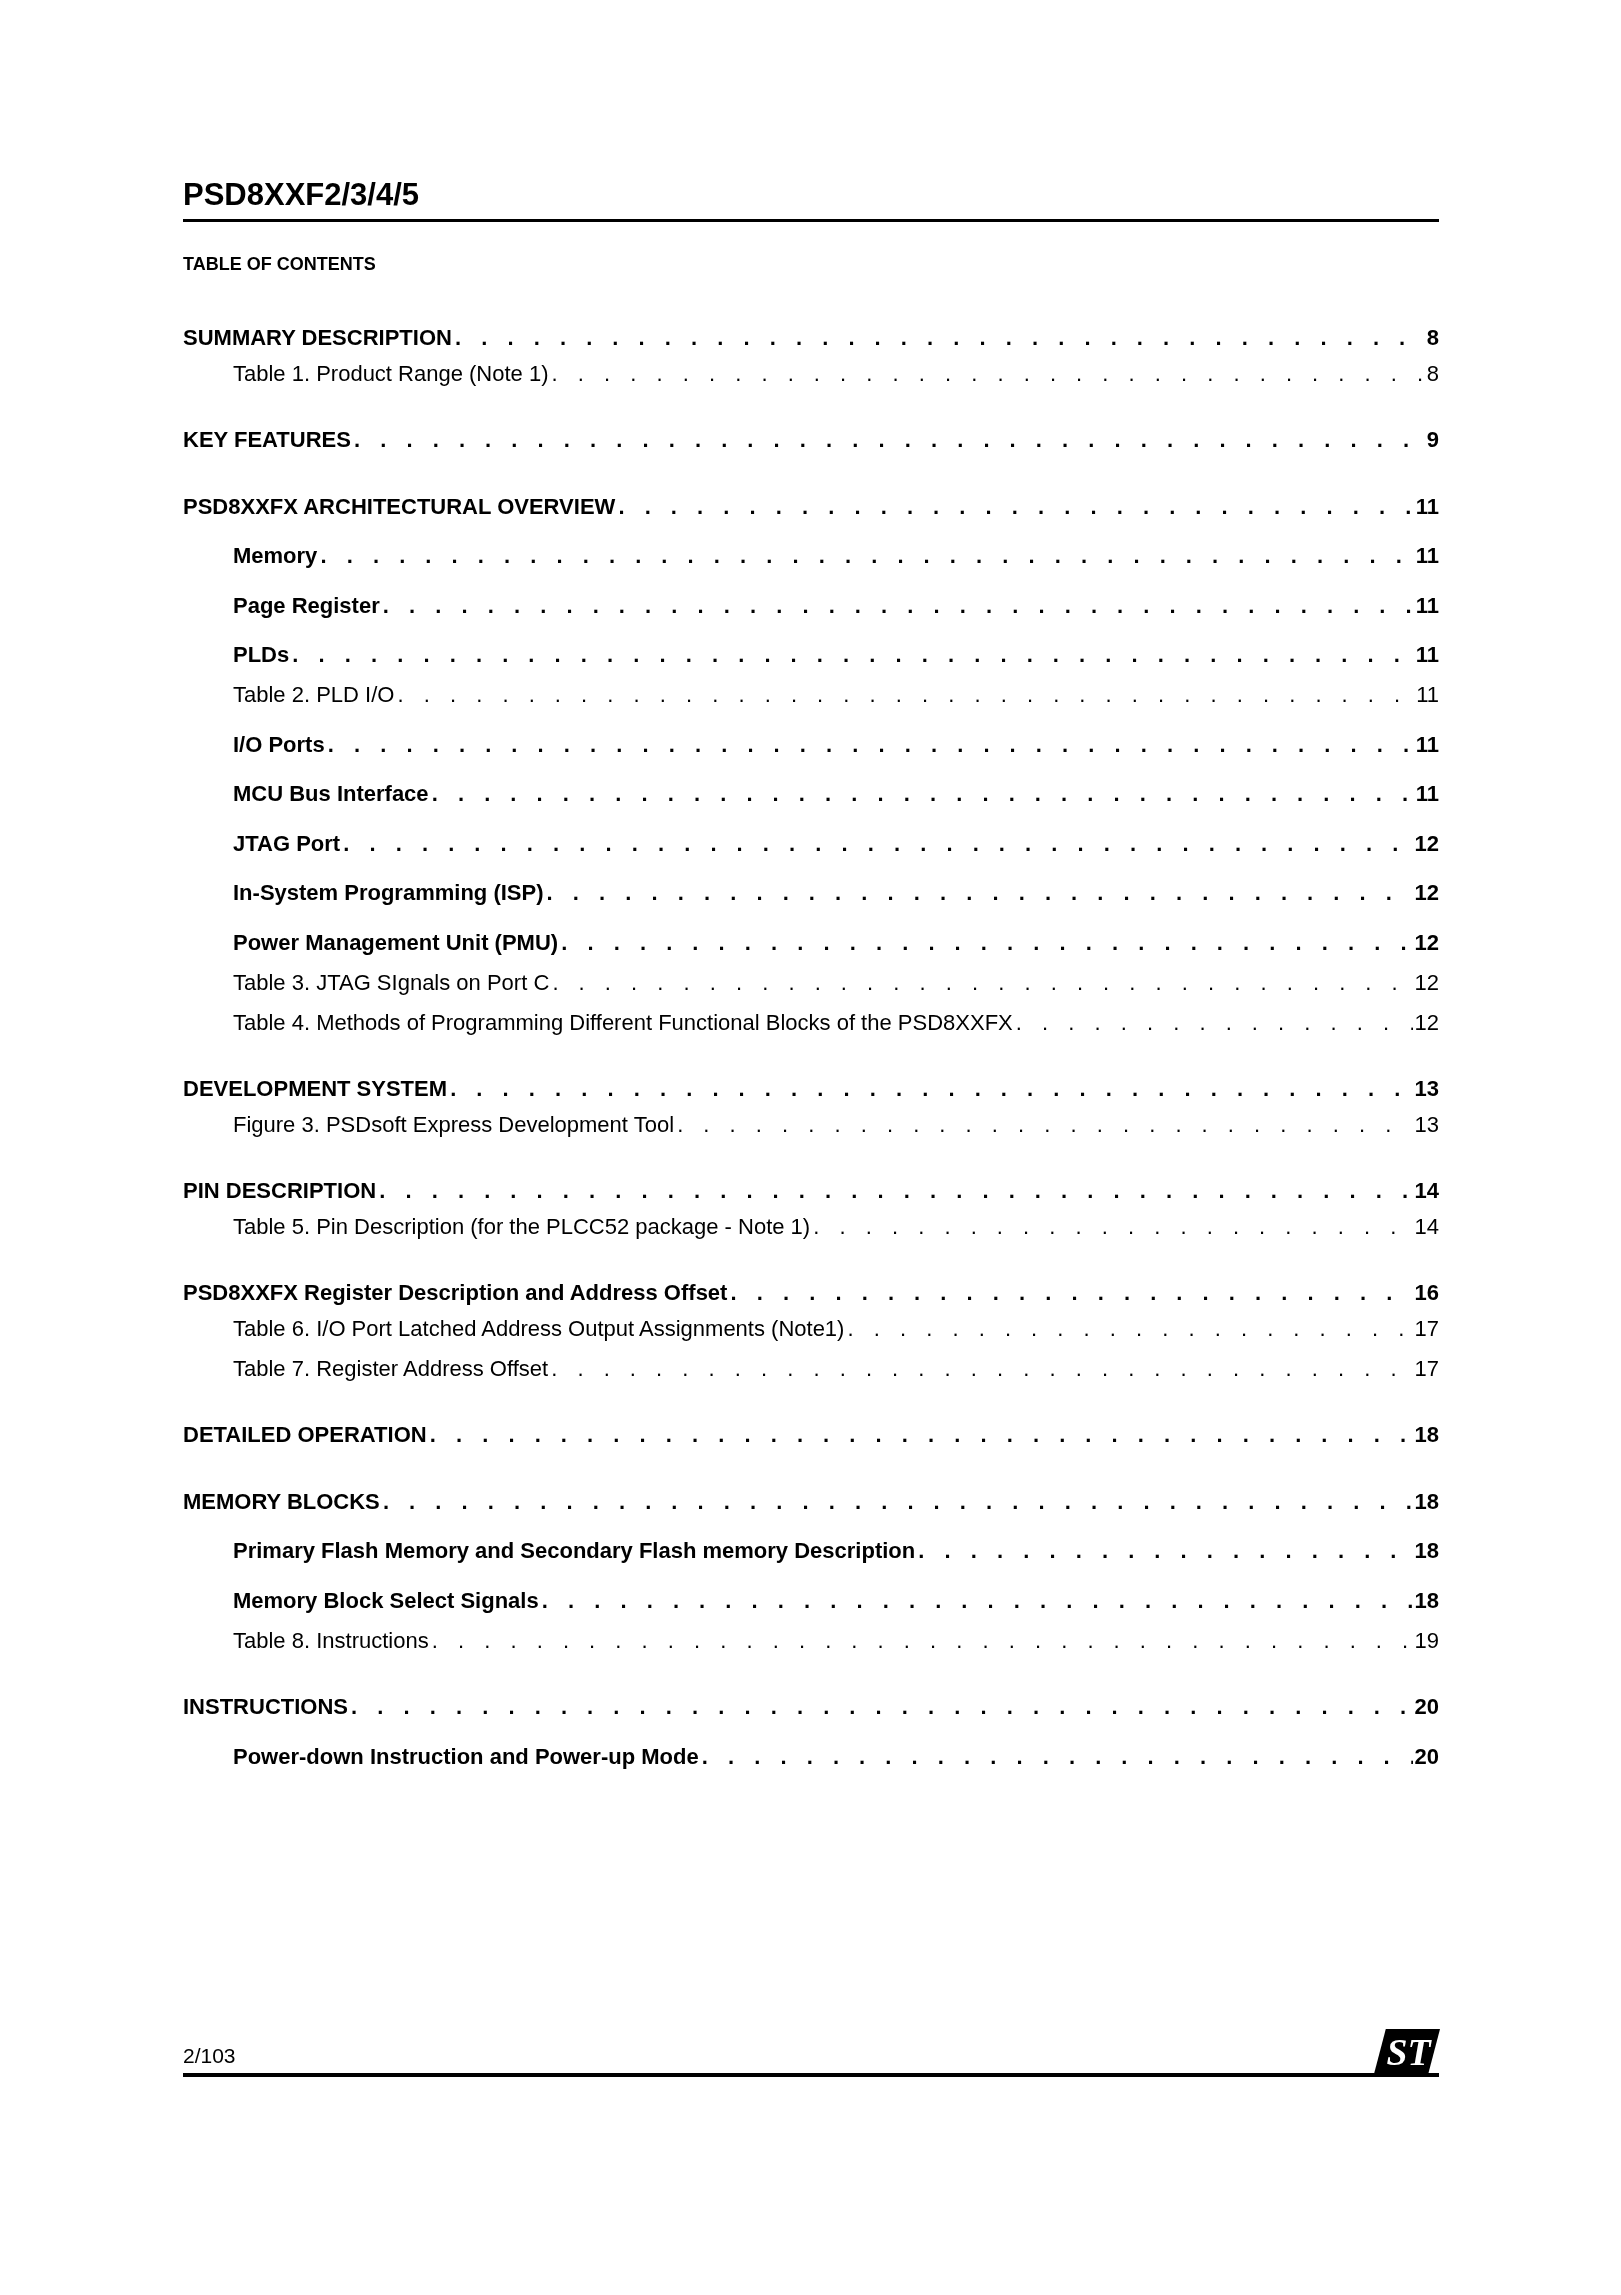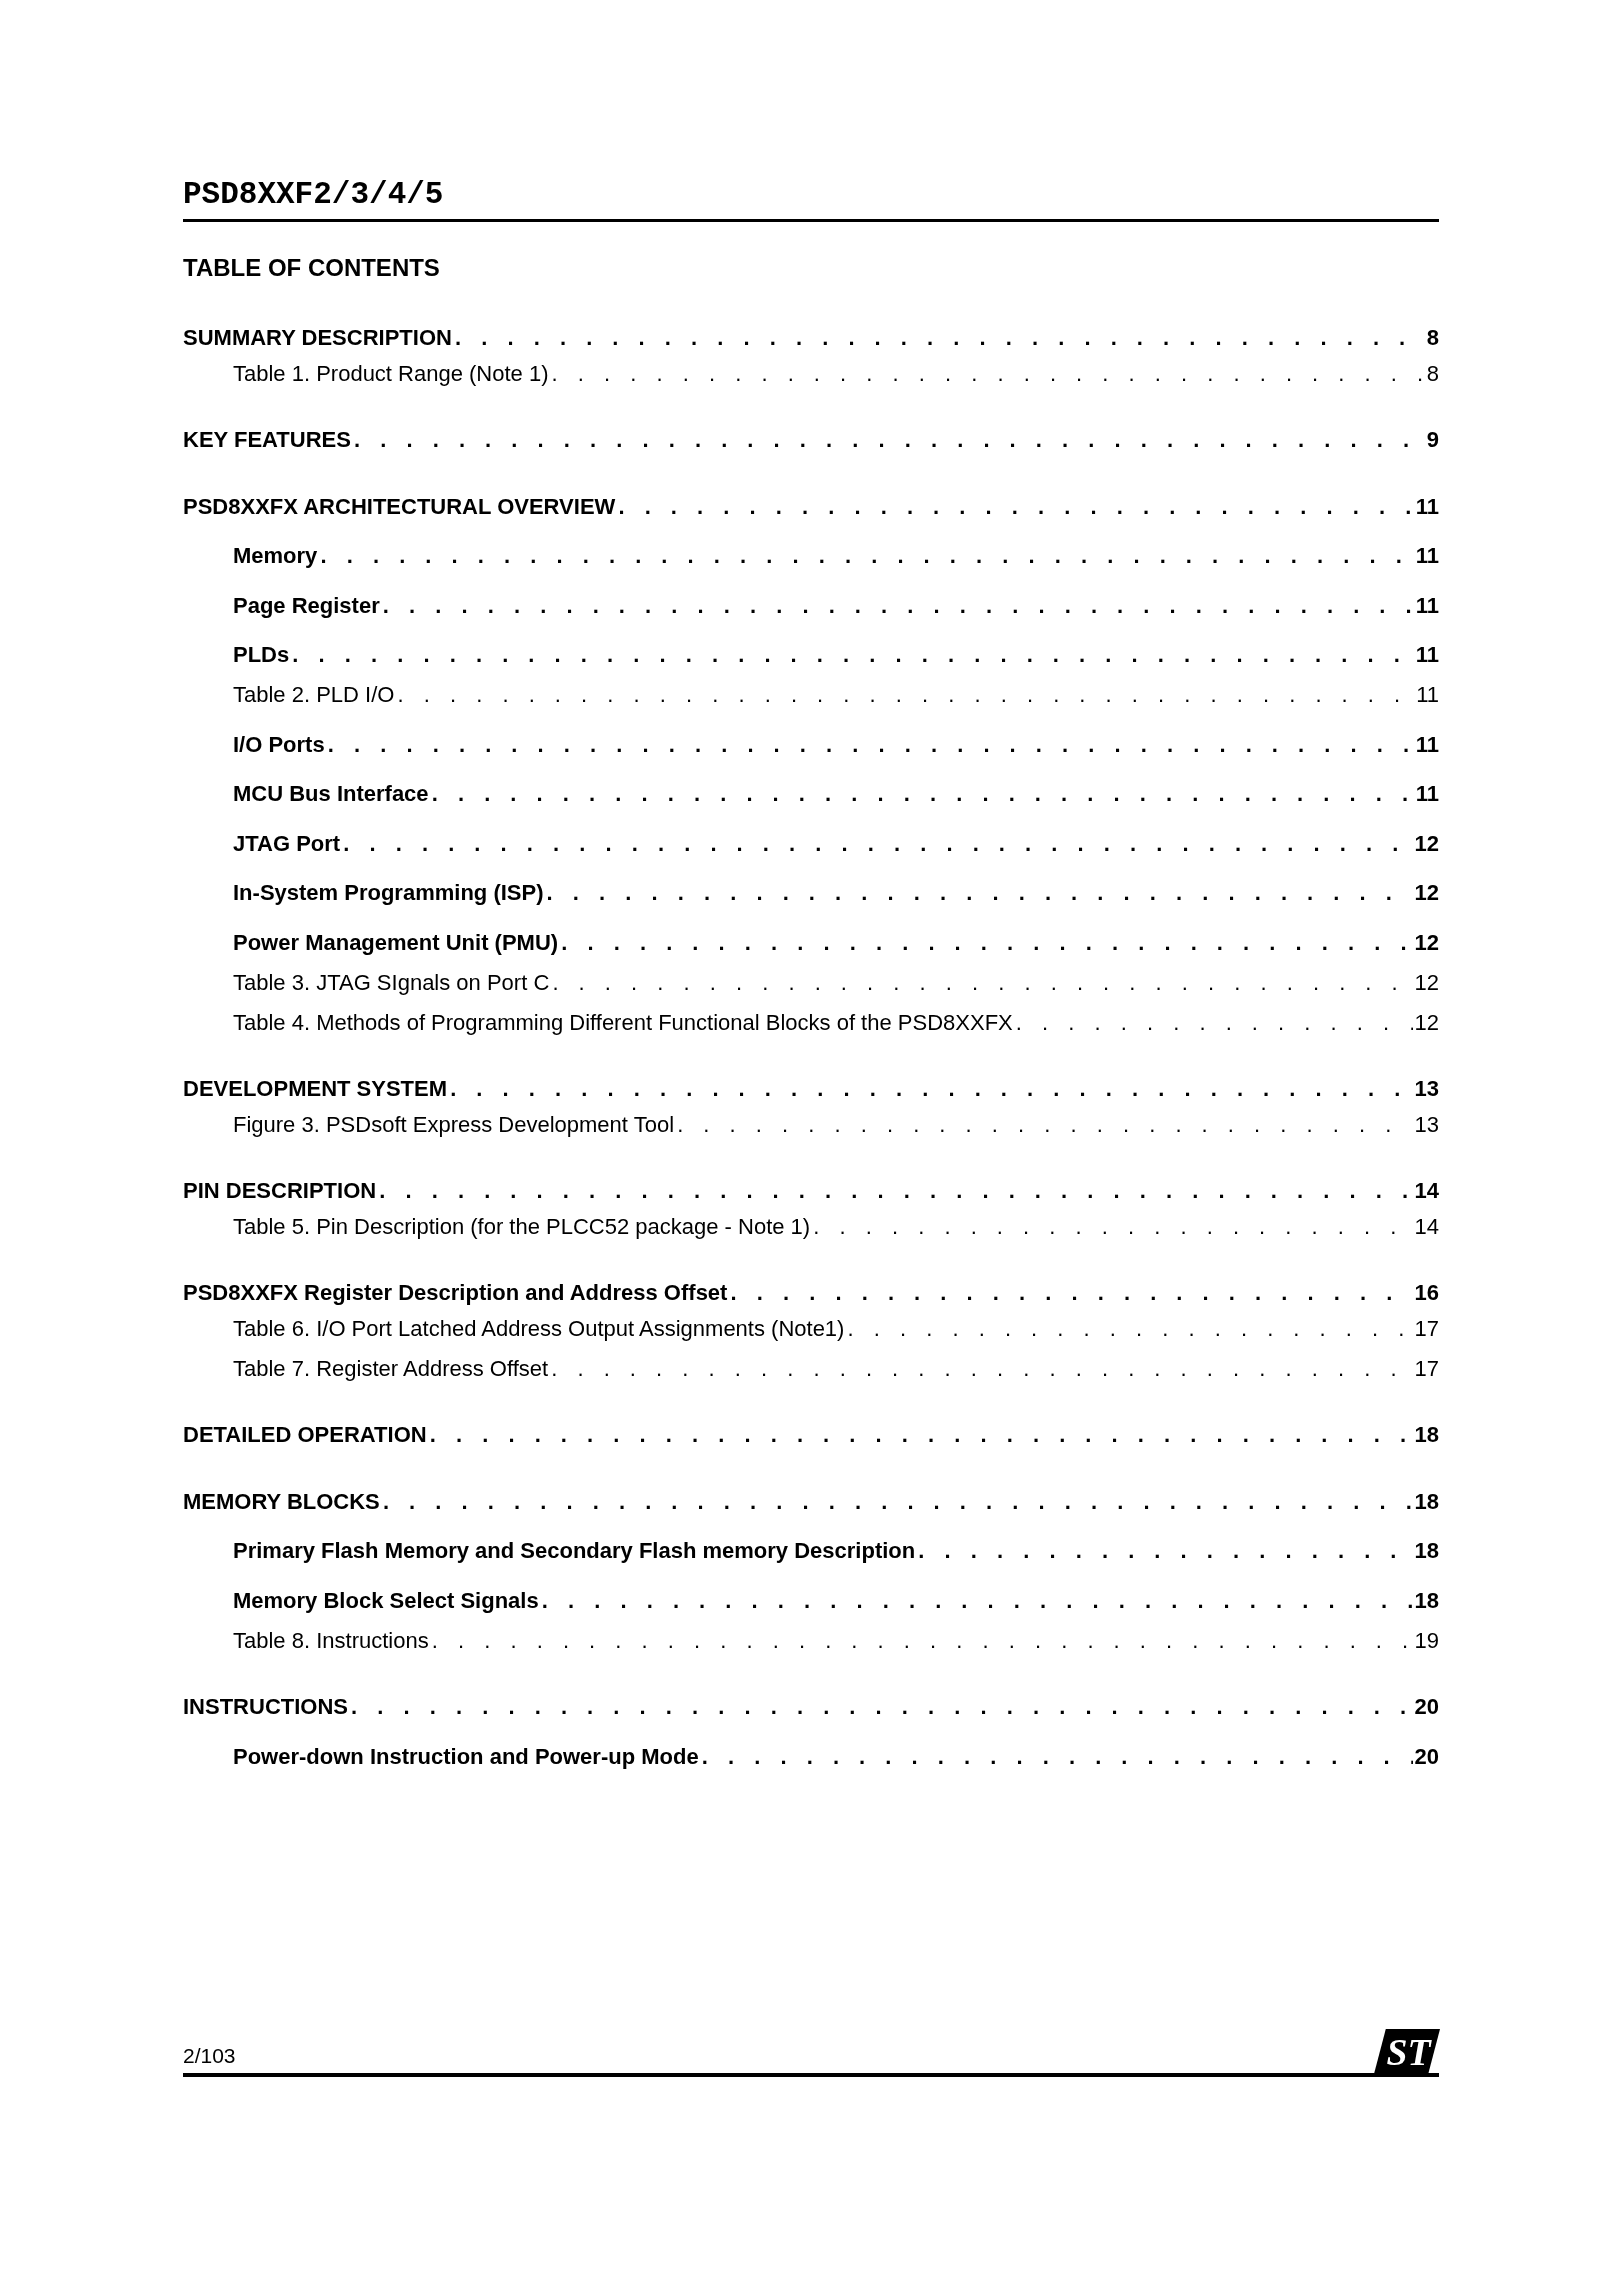--- a/index.html
+++ b/index.html
@@ -6,28 +6,28 @@
   body{
     width:1622px;height:2295px;
     background:#ffffff;color:#000000;
     font-family:"Liberation Sans", sans-serif;
     position:relative;overflow:hidden;
   }
   .page{position:absolute;inset:0;}
 
   .doc-header{
     position:absolute;left:183px;top:177px;width:1256px;
-    font-size:31px;font-weight:bold;letter-spacing:0px;white-space:nowrap;font-family:Liberation Mono, monospace;
+    font-size:31px;font-weight:bold;letter-spacing:0px;white-space:nowrap;
   }
   .header-rule{
     position:absolute;left:183px;top:219px;width:1256px;height:3.1px;background:#000;
   }
   .toc-title{
     position:absolute;left:183px;top:254px;
-    font-size:24px;font-weight:bold;white-space:nowrap;
+    font-size:18px;font-weight:bold;white-space:nowrap;
   }
 
   .toc{
     position:absolute;left:183px;top:324px;width:1256px;
   }
   .row{
     display:flex;align-items:baseline;
     font-size:22px;line-height:27.5px;
   }
   .row.lvl2{padding-left:50px;}

